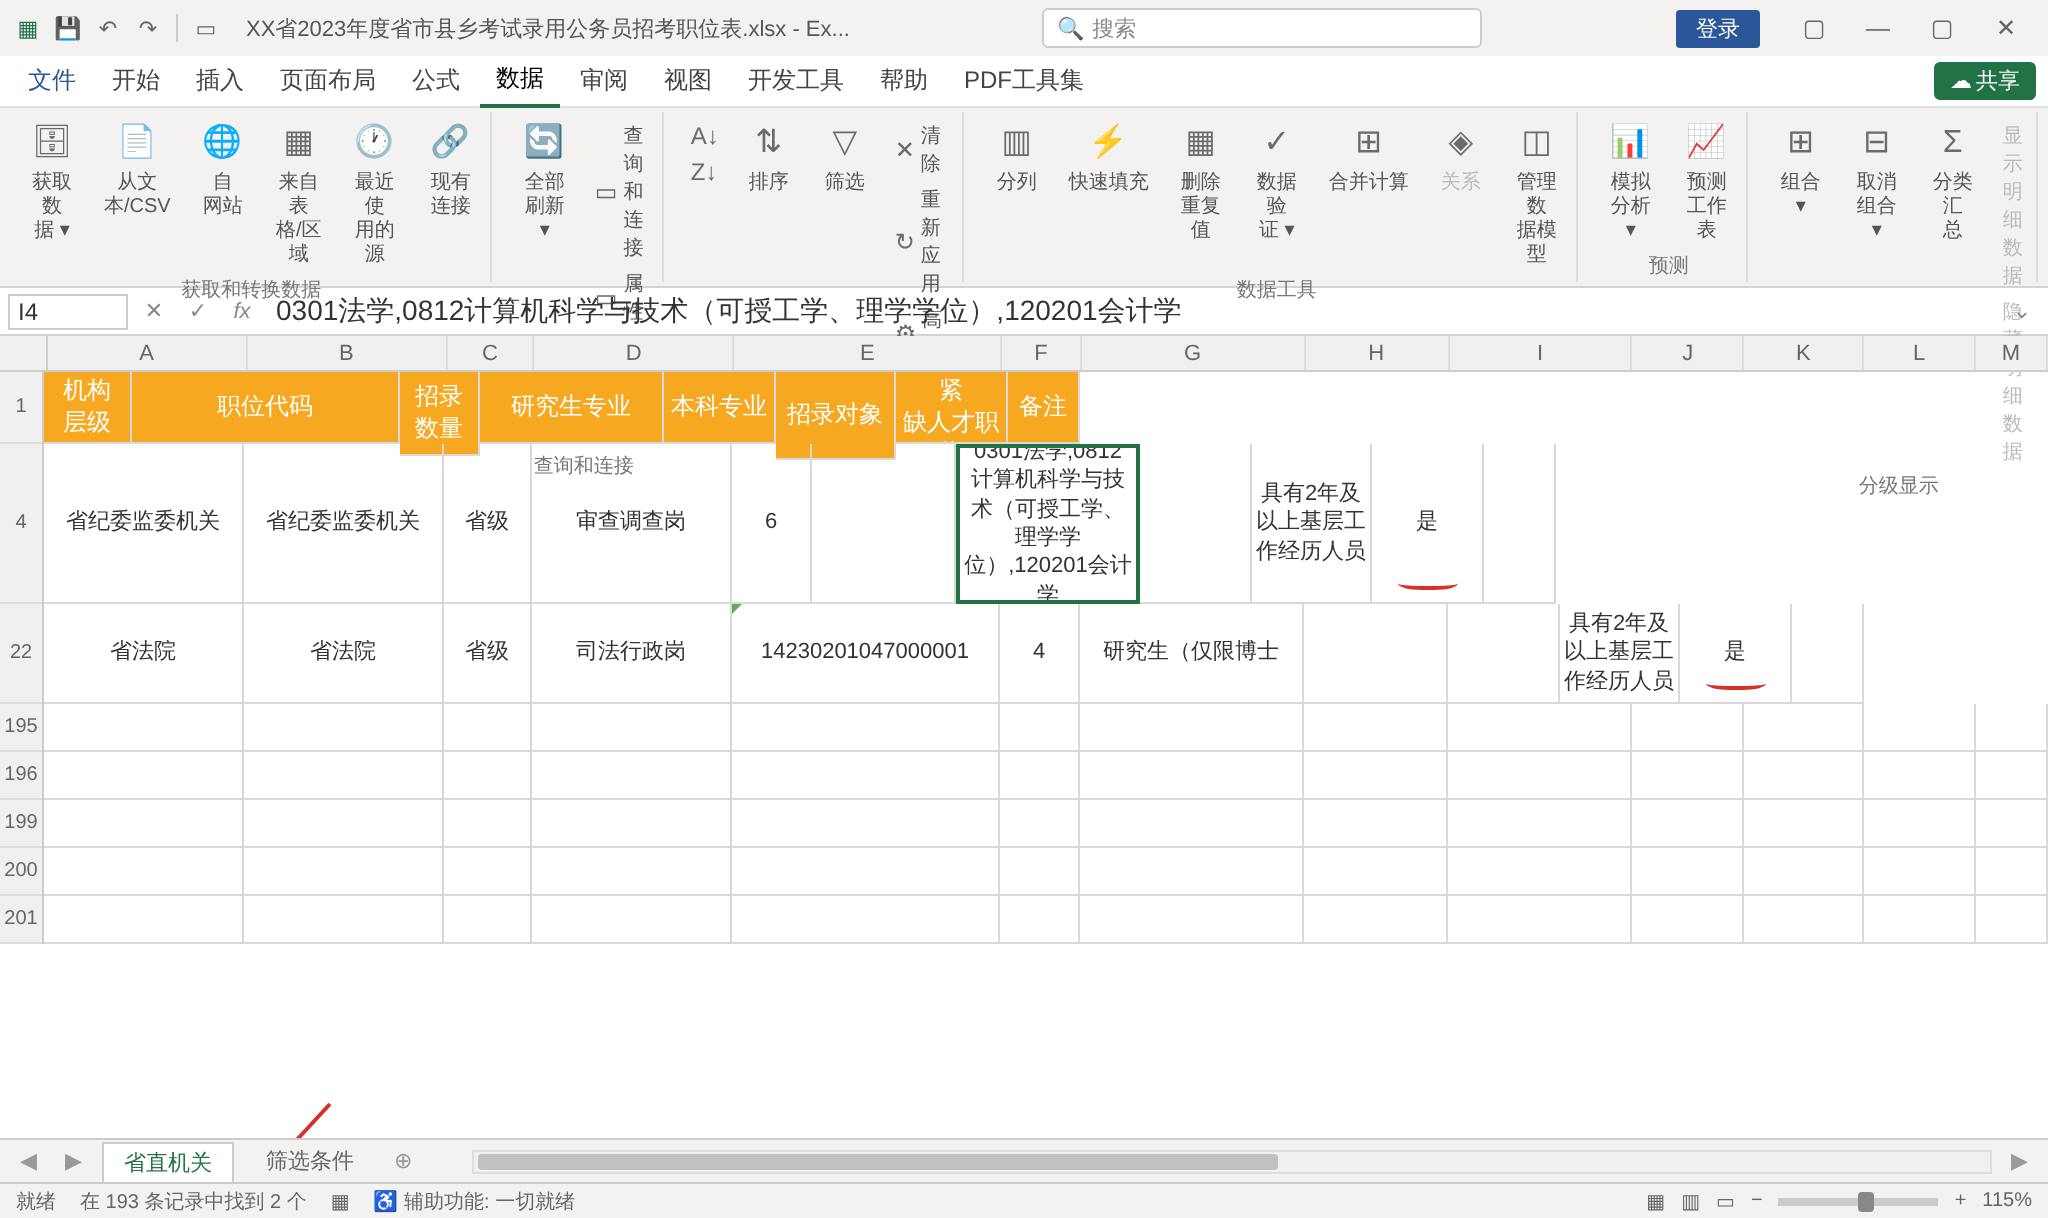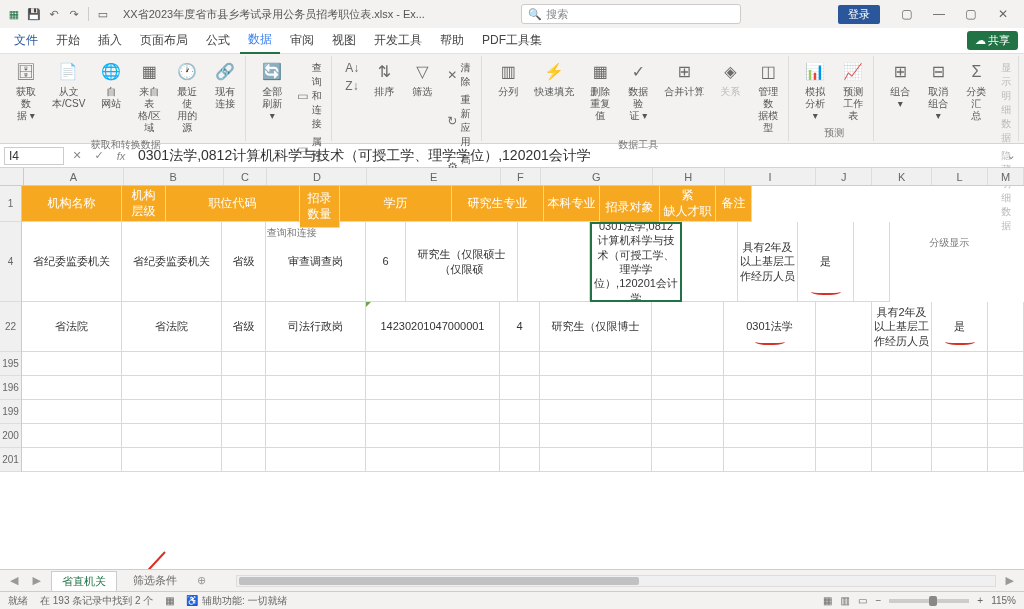--- a/index.html
+++ b/index.html
@@ -9,21 +9,21 @@
 .titlebar .qat-div{width:1px;height:14px;background:#ccc;margin:0 2px}
 .titlebar .doc-title{font-size:11px;color:#555;margin-left:8px}
 .titlebar .search-wrap{flex:1;display:flex;justify-content:center}
 .titlebar .search{width:220px;height:20px;border:1px solid #ccc;border-radius:3px;display:flex;align-items:center;padding:0 6px;gap:4px;background:#fff;font-size:11px;color:#888}
 .titlebar .win-btns{display:flex;gap:2px}
 .titlebar .win-btn{width:30px;height:20px;display:flex;align-items:center;justify-content:center;color:#666;font-size:12px}
 .titlebar .login-btn{background:#2b579a;color:#fff;padding:2px 10px;font-size:11px;border-radius:2px;margin-right:8px}
 .menubar{height:26px;background:#fff;display:flex;align-items:center;padding:0 6px;gap:2px;border-bottom:1px solid #e1e1e1;position:relative}
 .menubar .tab{padding:4px 8px;font-size:12px;color:#444;cursor:pointer}
 .menubar .tab.file{color:#2b579a}
-.menubar .tab.active{border-bottom:2px solid #217346;color:#3b82f6}
+.menubar .tab.active{border-bottom:2px solid #217346;color:#000000}
 .menubar .share-btn{position:absolute;right:6px;top:3px;background:#217346;color:#fff;padding:2px 8px;font-size:11px;border-radius:3px}
 .ribbon{height:90px;background:#f3f2f1;border-bottom:1px solid #d4d4d4;display:flex;align-items:stretch;padding:2px 6px;gap:6px;font-size:10px;color:#555}
 .rgroup{display:flex;flex-direction:column;align-items:center;padding:2px 4px;border-right:1px solid #ddd}
 .rgroup-row{display:flex;gap:6px;flex:1;align-items:flex-start}
 .rgroup-label{font-size:10px;color:#777;margin-top:auto;padding-top:2px}
 .rbtn{display:flex;flex-direction:column;align-items:center;gap:2px;padding:2px 4px;cursor:pointer;text-align:center;line-height:1.2}
 .rbtn-icon{width:24px;height:24px;display:flex;align-items:center;justify-content:center;font-size:16px;color:#6b6b6b}
 .rbtn-label{font-size:10px;white-space:nowrap}
 .rbtn-sm{display:flex;align-items:center;gap:3px;padding:1px 3px;font-size:10px}
 .rbtn-sm-icon{width:14px;height:14px;font-size:12px;color:#6b6b6b}
@@ -309,37 +309,31 @@
         <div class="row-h" style="height:80px">4</div>
         <div class="row-h" style="height:50px">22</div>
         <div class="row-h" style="height:24px">195</div>
         <div class="row-h" style="height:24px">196</div>
         <div class="row-h" style="height:24px">199</div>
         <div class="row-h" style="height:24px">200</div>
         <div class="row-h" style="height:24px">201</div>
       </div>
       <div class="cells" id="cl">
         <div class="cell-row header-row" style="height:36px">
-          <div class="cell  " style="width:100px;height:36px;position:relative">
-            <span style="white-space:pre-line;line-height:1.3">机构名称</span>
-          </div>
           <div class="cell  " style="width:44px;height:36px;position:relative">
             <span style="white-space:pre-line;line-height:1.3">机构
 层级</span>
           </div>
           <div class="cell  " style="width:134px;height:36px;position:relative">
             <span style="white-space:pre-line;line-height:1.3">职位代码</span>
           </div>
           <div class="cell  " style="width:40px;height:42px;position:relative">
             <span style="white-space:pre-line;line-height:1.3">招录
 数量</span>
           </div>
-          <div class="cell  " style="width:112px;height:36px;position:relative">
-            <span style="white-space:pre-line;line-height:1.3">学历</span>
-          </div>
           <div class="cell  " style="width:92px;height:36px;position:relative">
             <span style="white-space:pre-line;line-height:1.3">研究生专业</span>
           </div>
           <div class="cell  " style="width:56px;height:36px;position:relative">
             <span style="white-space:pre-line;line-height:1.3">本科专业</span>
           </div>
           <div class="cell  " style="width:60px;height:44px;position:relative">
             <span style="white-space:pre-line;line-height:1.3">招录对象</span>
           </div>
           <div class="cell  " style="width:56px;height:36px;position:relative">
@@ -359,23 +353,20 @@
           </div>
           <div class="cell  " style="width:44px;height:80px;position:relative">
             <span style="white-space:pre-line;line-height:1.3">省级</span>
           </div>
           <div class="cell  " style="width:100px;height:80px;position:relative">
             <span style="white-space:pre-line;line-height:1.3">审查调查岗</span>
           </div>
           <div class="cell  " style="width:40px;height:80px;position:relative">
             <span style="white-space:pre-line;line-height:1.3">6</span>
           </div>
-          <div class="cell  " style="width:112px;height:80px;position:relative">
-            <span style="white-space:pre-line;line-height:1.3">研究生（仅限硕士（仅限硕</span>
-          </div>
           <div class="cell  " style="width:72px;height:80px;position:relative">
             <span style="white-space:pre-line;line-height:1.3"></span>
           </div>
           <div class="cell active-cell " style="width:92px;height:80px;position:relative">
             <span style="white-space:pre-line;line-height:1.3">0301法学,0812计算机科学与技术（可授工学、理学学位）,120201会计学</span>
           </div>
           <div class="cell  " style="width:56px;height:80px;position:relative">
             <span style="white-space:pre-line;line-height:1.3"></span>
           </div>
           <div class="cell  " style="width:60px;height:80px;position:relative">
@@ -406,23 +397,20 @@
             <span style="white-space:pre-line;line-height:1.3">14230201047000001</span>
           </div>
           <div class="cell  " style="width:40px;height:50px;position:relative">
             <span style="white-space:pre-line;line-height:1.3">4</span>
           </div>
           <div class="cell  " style="width:112px;height:50px;position:relative">
             <span style="white-space:pre-line;line-height:1.3">研究生（仅限博士</span>
           </div>
           <div class="cell  " style="width:72px;height:50px;position:relative">
             <span style="white-space:pre-line;line-height:1.3"></span>
-          </div>
-          <div class="cell  underline-red" style="width:92px;height:50px;position:relative">
-            <span style="white-space:pre-line;line-height:1.3">0301法学</span>
           </div>
           <div class="cell  " style="width:56px;height:50px;position:relative">
             <span style="white-space:pre-line;line-height:1.3"></span>
           </div>
           <div class="cell  " style="width:60px;height:50px;position:relative">
             <span style="white-space:pre-line;line-height:1.3">具有2年及以上基层工作经历人员</span>
           </div>
           <div class="cell  underline-red" style="width:56px;height:50px;position:relative">
             <span style="white-space:pre-line;line-height:1.3">是</span>
           </div>

